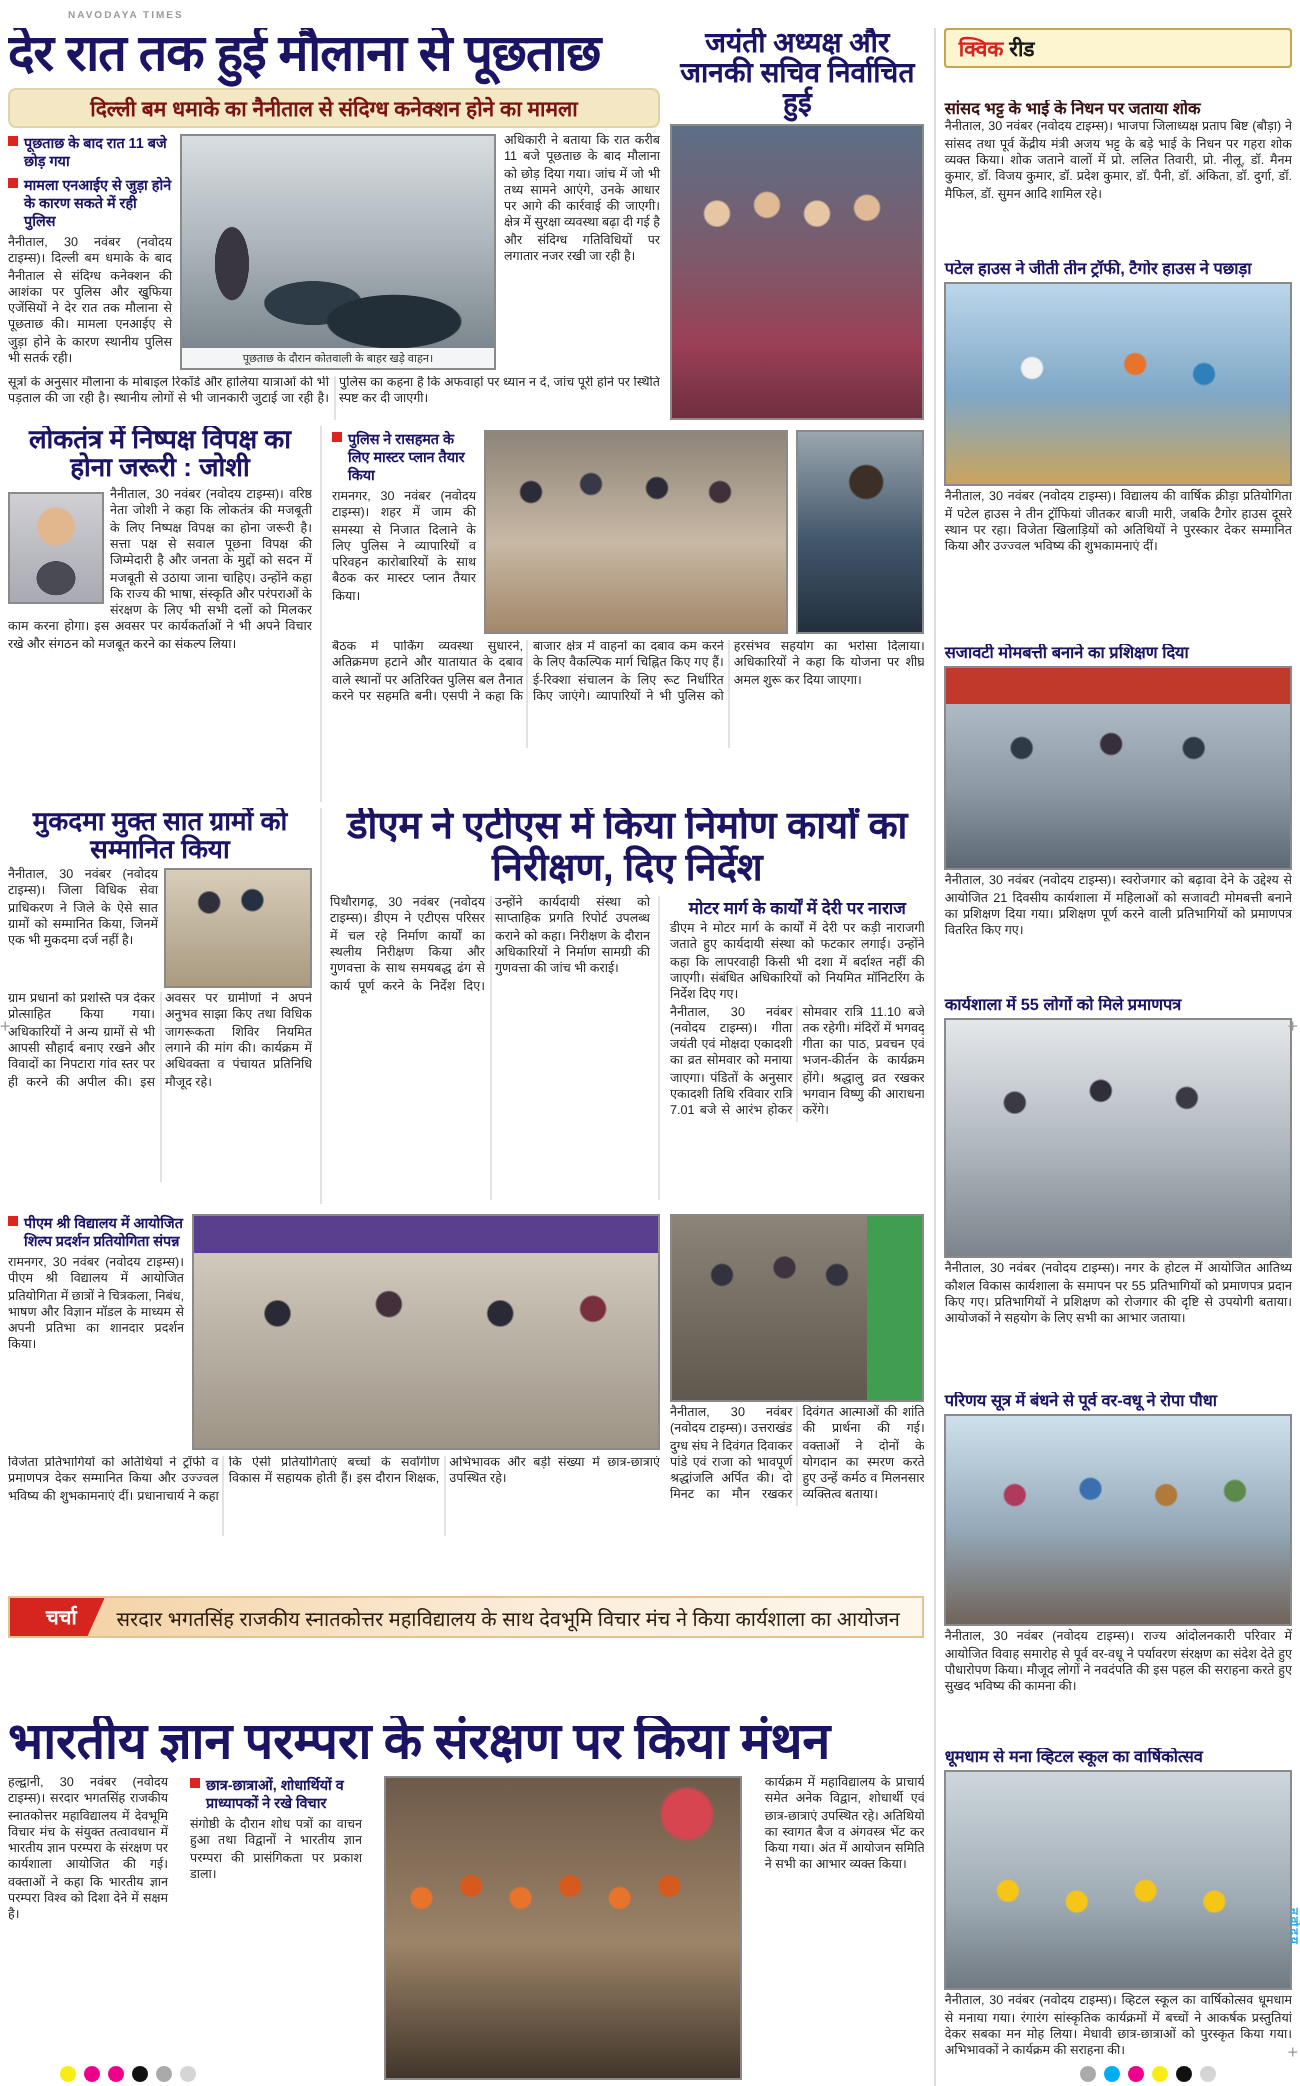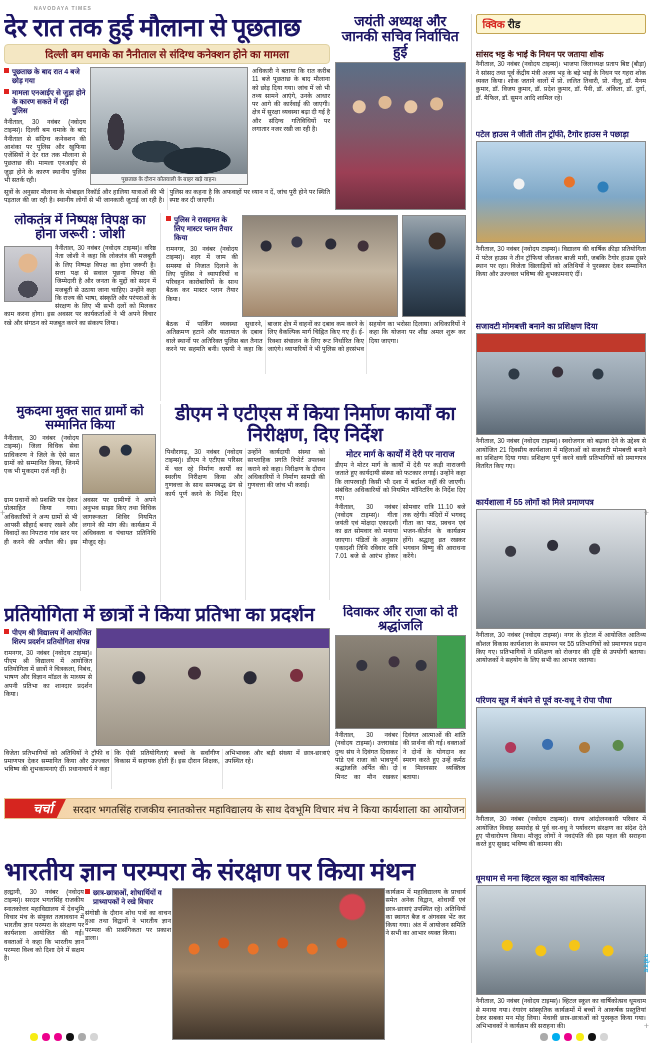--- a/index.html
+++ b/index.html
@@ -152,26 +152,26 @@
   .band-d{display:flex;gap:5px;height:190px;}
   .d-left{width:326px;flex:0 0 auto;}
   .d-row{display:flex;gap:4px;height:118px;margin-top:2px;}
   .d-bullets{width:88px;flex:0 0 auto;}
   .d-row .photo{flex:1;}
   .d-bottom{margin-top:3px;height:40px;overflow:hidden;}
   .d-right{flex:1;}
   .d-right .photo{height:92px;margin:2px 0;}
   .banner{display:flex;align-items:center;height:19px;background:linear-gradient(90deg,#f3cf9e,#fbeedb 60%,#fdf7ec);
         border:1px solid #e3c491;overflow:hidden;}
-  .banner-label{background:#d6251f;color:#fff;font-weight:bold;font-size:13px;padding:2px 14px 3px 28px;
-        clip-path:polygon(0 0,100% 0,82% 100%,0 100%);margin-right:6px;font-style:italic;}
+  .banner-label{background:#d6251f;color:#fff;font-weight:bold;font-size:10px;padding:2px 14px 3px 18px;
+        clip-path:polygon(0 0,100% 0,82% 100%,0 100%);margin-right:6px;}
   .banner-text{font-size:10px;font-weight:normal;color:#2b1c10;white-space:nowrap;}
   .manthan{height:194px;margin-top:36px;}
   .manthan h1{font-family:"Liberation Serif",serif;font-size:25px;color:#1b1464;text-align:left;}
-  .man-row{display:flex;gap:1px;height:152px;margin-top:3px;}
+  .man-row{display:flex;gap:11px;height:152px;margin-top:3px;}
   .man-side{width:80px;flex:0 0 auto;}
   .man-bullets{width:86px;flex:0 0 auto;}
   .man-row .photo{flex:1;}
   
   .qr-head{background:#fdf5d0;border:1px solid #c3a553;border-radius:2px;padding:2px 6px;font-size:10.5px;font-weight:bold;}
   .qr-red{color:#d6251f;}
   .qr-black{color:#1a1a1a;}
   .qr-item h4{font-size:8.2px;color:#3c1010;margin-bottom:1px;line-height:1.15;}
   .qr-item h4.nv{color:#1b1464;}
   .qr-item .photo{margin:2px 0;}
@@ -195,21 +195,21 @@
     <div class="main-col">
 
       <div class="sec lead-row">
         <div class="lead-left">
           <h1 class="h-xl">देर रात तक हुई मौलाना से पूछताछ</h1>
           <div class="subbar">दिल्ली बम धमाके का नैनीताल से संदिग्ध कनेक्शन होने का मामला</div>
           <div class="lead-grid">
             <div class="lead-bullets">
               <div class="bullet">
                   <span class="sq"></span>
-                  <span>पूछताछ के बाद रात 4 बजे छोड़ गया</span>
+                  <span>पूछताछ के बाद रात 11 बजे छोड़ गया</span>
                 </div>
               <div class="bullet">
                   <span class="sq"></span>
                   <span>मामला एनआईए से जुड़ा होने के कारण सकते में रही पुलिस</span>
                 </div>
               <p class="body">नैनीताल, 30 नवंबर (नवोदय टाइम्स)। दिल्ली बम धमाके के बाद नैनीताल से संदिग्ध कनेक्शन की आशंका पर पुलिस और खुफिया एजेंसियों ने देर रात तक मौलाना से पूछताछ की। मामला एनआईए से जुड़ा होने के कारण स्थानीय पुलिस भी सतर्क रही।</p>
             </div>
             <figure class="photo ph-street lead-photo" style="margin:0">
               <figcaption>पूछताछ के दौरान कोतवाली के बाहर खड़े वाहन।</figcaption>
             </figure>
@@ -264,35 +264,33 @@
               <p class="dm-sub">मोटर मार्ग के कार्यों में देरी पर नाराज</p>
               <p class="body">डीएम ने मोटर मार्ग के कार्यों में देरी पर कड़ी नाराजगी जताते हुए कार्यदायी संस्था को फटकार लगाई। उन्होंने कहा कि लापरवाही किसी भी दशा में बर्दाश्त नहीं की जाएगी। संबंधित अधिकारियों को नियमित मॉनिटरिंग के निर्देश दिए गए।</p>
               <p class="body two-col">नैनीताल, 30 नवंबर (नवोदय टाइम्स)। गीता जयंती एवं मोक्षदा एकादशी का व्रत सोमवार को मनाया जाएगा। पंडितों के अनुसार एकादशी तिथि रविवार रात्रि 7.01 बजे से आरंभ होकर सोमवार रात्रि 11.10 बजे तक रहेगी। मंदिरों में भगवद् गीता का पाठ, प्रवचन एवं भजन-कीर्तन के कार्यक्रम होंगे। श्रद्धालु व्रत रखकर भगवान विष्णु की आराधना करेंगे।</p>
             </div>
           </div>
         </div>
       </div>
 
       <div class="sec band-d">
         <div class="d-left">
-          <h2 class="h-lg">प्रतियोगिता में छात्रों ने किया प्रतिभा का प्रदर्शन</h2>
           <div class="d-row">
             <div class="d-bullets">
               <div class="bullet">
                   <span class="sq"></span>
                   <span>पीएम श्री विद्यालय में आयोजित शिल्प प्रदर्शन प्रतियोगिता संपन्न</span>
                 </div>
               <p class="body">रामनगर, 30 नवंबर (नवोदय टाइम्स)। पीएम श्री विद्यालय में आयोजित प्रतियोगिता में छात्रों ने चित्रकला, निबंध, भाषण और विज्ञान मॉडल के माध्यम से अपनी प्रतिभा का शानदार प्रदर्शन किया।</p>
             </div>
             <div class="photo ph-comp"></div>
           </div>
           <p class="body three-col d-bottom">विजेता प्रतिभागियों को अतिथियों ने ट्रॉफी व प्रमाणपत्र देकर सम्मानित किया और उज्ज्वल भविष्य की शुभकामनाएं दीं। प्रधानाचार्य ने कहा कि ऐसी प्रतियोगिताएं बच्चों के सर्वांगीण विकास में सहायक होती हैं। इस दौरान शिक्षक, अभिभावक और बड़ी संख्या में छात्र-छात्राएं उपस्थित रहे।</p>
         </div>
         <div class="d-right">
-          <h3 class="h-sm">दिवाकर और राजा को दी श्रद्धांजलि</h3>
           <div class="photo ph-tribute"></div>
           <p class="body two-col">नैनीताल, 30 नवंबर (नवोदय टाइम्स)। उत्तराखंड दुग्ध संघ ने दिवंगत दिवाकर पांडे एवं राजा को भावपूर्ण श्रद्धांजलि अर्पित की। दो मिनट का मौन रखकर दिवंगत आत्माओं की शांति की प्रार्थना की गई। वक्ताओं ने दोनों के योगदान का स्मरण करते हुए उन्हें कर्मठ व मिलनसार व्यक्तित्व बताया।</p>
         </div>
       </div>
 
       <div class="banner">
         <span class="banner-label">चर्चा</span>
         <span class="banner-text">सरदार भगतसिंह राजकीय स्नातकोत्तर महाविद्यालय के साथ देवभूमि विचार मंच ने किया कार्यशाला का आयोजन</span>
       </div>
 

